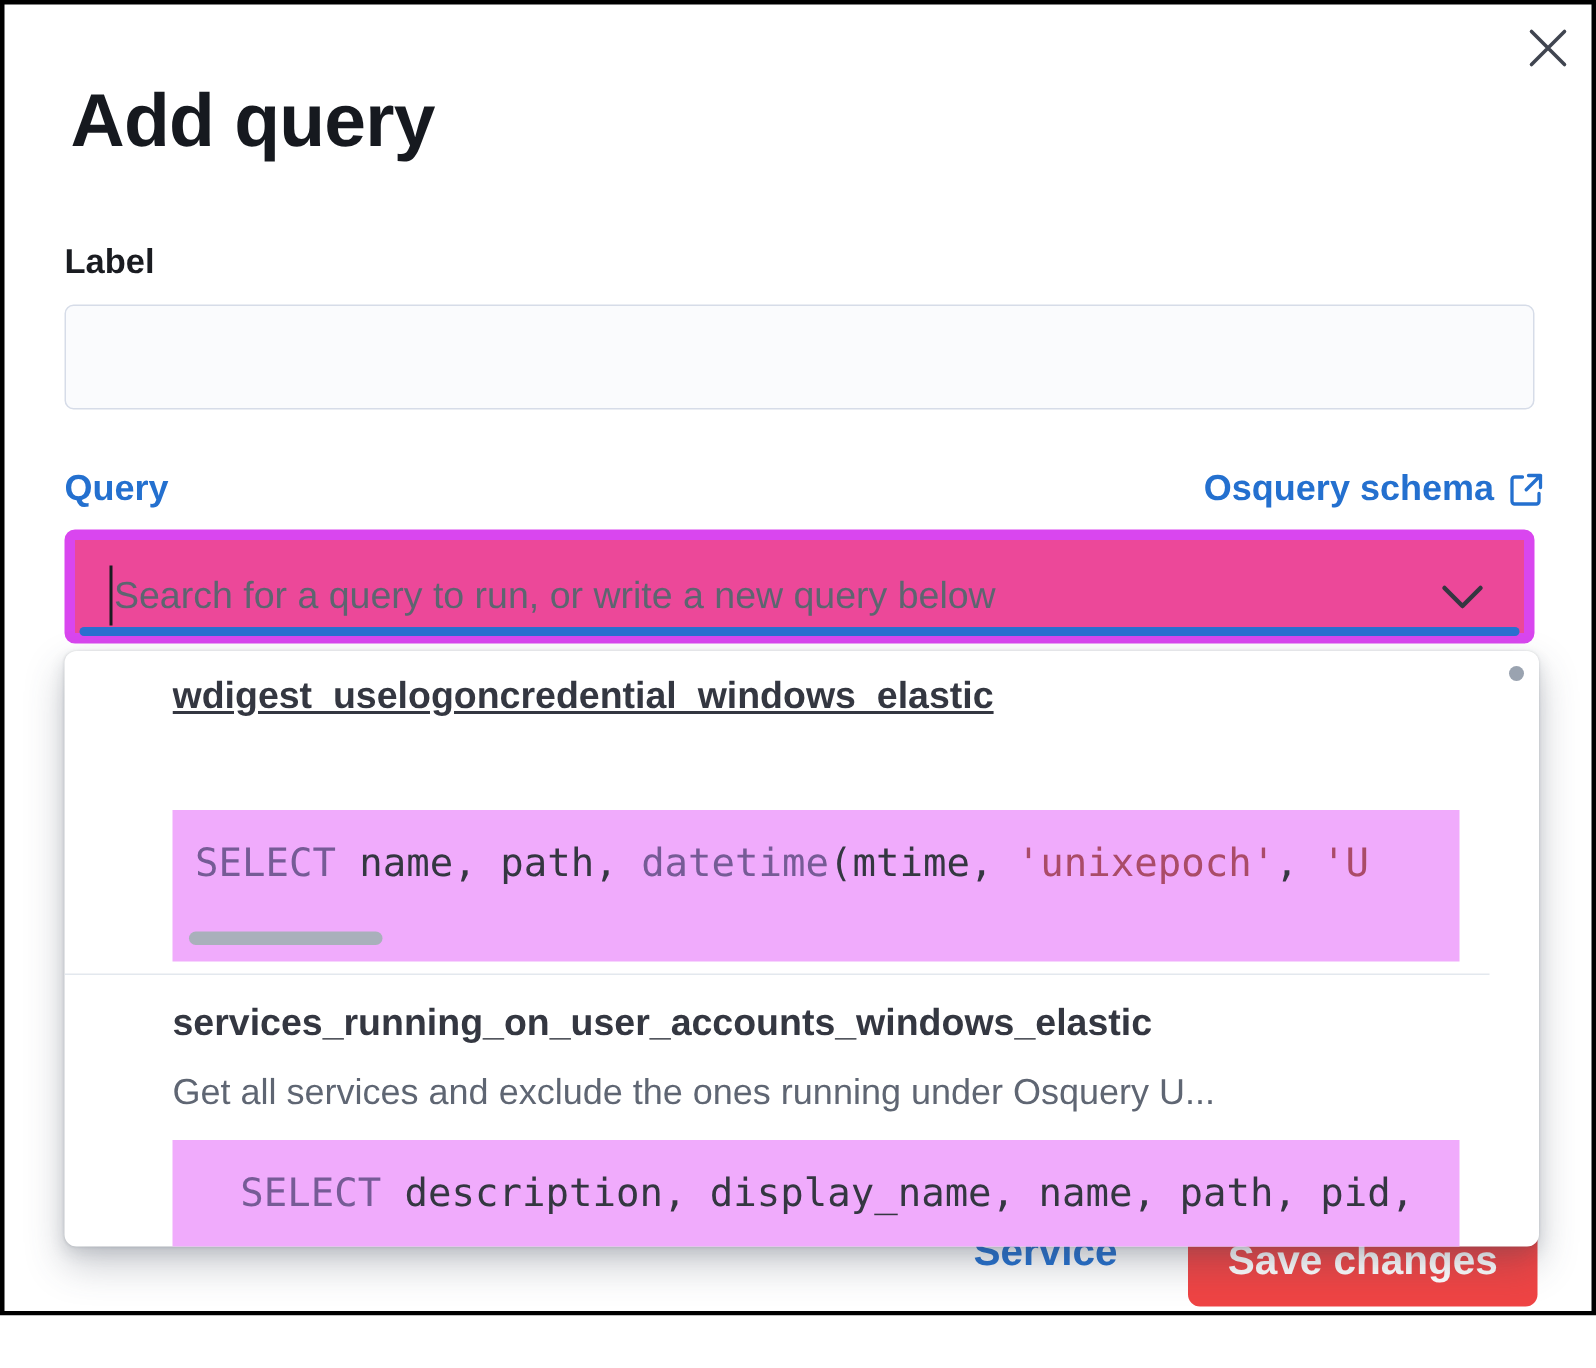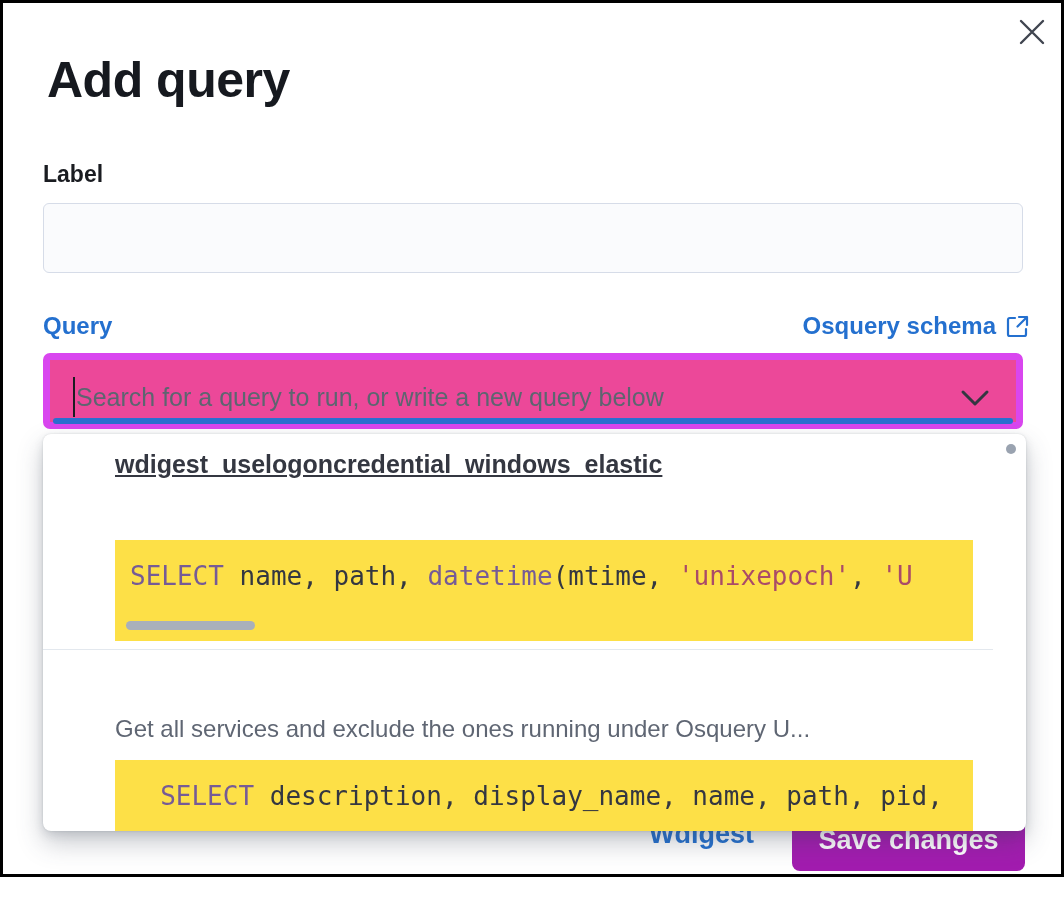--- a/index.html
+++ b/index.html
@@ -46,40 +46,40 @@
   .panel { position:absolute; left:40px; top:431px; width:983px; height:397px;
     background:#fff; border-radius:8px; z-index:5; overflow:hidden;
     box-shadow:0 0 2px rgba(60,70,85,.18), 0 12px 26px rgba(60,70,85,.28), 0 4px 10px rgba(60,70,85,.14); }
   .v-scroll-dot { position:absolute; top:10px; right:10px; width:10px; height:10px;
     border-radius:50%; background:#9aa3b0; }
 
   .opt-title { position:absolute; left:72px; right:60px; font-size:25px; font-weight:700;
     color:#343741; white-space:nowrap; overflow:hidden; }
   .opt-desc  { position:absolute; left:72px; right:120px; font-size:24px; font-weight:400;
     color:#5f6673; white-space:nowrap; overflow:hidden; }
-  .opt-code  { position:absolute; left:72px; width:858px; background:#fde047;
+  .opt-code  { position:absolute; left:72px; width:858px; background:#f0abfc;
     font-family:"DejaVu Sans Mono", monospace; font-size:26px; color:#343741;
     white-space:nowrap; overflow:hidden; padding:21px 0 0 15px; }
   .code-1 { top:106px; height:101px; }
   .code-2 { top:326px; height:110px;text-align:center; }
   .tok-kw  { color:#765b96; }
   .tok-str { color:#aa4b68; }
   .h-scroll-thumb { position:absolute; left:11px; bottom:11px; width:129px; height:9px;
     border-radius:5px; background:#a9b0bb; }
 
   .opt-divider { position:absolute; left:0; top:215px; width:950px; height:1px; background:#e3e8ee; }
 
   .t-1 { top:16px;text-decoration:underline; } .d-1 { top:62px; }
   .t-2 { top:234px; } .d-2 { top:281px; }
 
   
   .cancel-btn { position:absolute; left:646px; top:816px; z-index:1; background:none; border:none;
     font-family:"Liberation Sans", sans-serif; font-size:27px; font-weight:600; color:#2470cf; cursor:pointer; }
   .save-btn { position:absolute; left:789px; top:806px; width:233px; height:62px; z-index:1;
-    background:#a21caf; border:none; border-radius:8px; color:#fff;
+    background:#ef4444; border:none; border-radius:8px; color:#fff;
     font-family:"Liberation Sans", sans-serif; font-size:27px; font-weight:600; cursor:pointer;
     display:flex; align-items:center; justify-content:center; }
 </style>
 </head>
 <body>
 
 <div class="frame">
 
   <button class="close-btn" aria-label="Close">
     <svg width="26" height="26" viewBox="0 0 26 26">
@@ -116,24 +116,25 @@
     <div class="v-scroll-dot"></div>
 
     <div class="opt-title t-1">wdigest_uselogoncredential_windows_elastic</div>
     <div class="opt-code code-1">
       <span class="tok-kw">SELECT</span><span> name, path, </span><span class="tok-kw">datetime</span><span>(mtime, </span><span class="tok-str">'unixepoch'</span><span>, </span><span class="tok-str">'U</span>
       <div class="h-scroll-thumb"></div>
     </div>
 
     <div class="opt-divider"></div>
 
+    <div class="opt-title t-2">services_running_on_user_accounts_windows_elastic</div>
     <div class="opt-desc d-2">Get all services and exclude the ones running under Osquery U...</div>
     <div class="opt-code code-2">
       <span class="tok-kw">SELECT</span><span> description, display_name, name, path, pid,</span>
     </div>
   </div>
 
-  <button class="cancel-btn">Wdigest</button>
+  <button class="cancel-btn">Service</button>
   <button class="save-btn">
     <span>Save changes</span>
   </button>
 
 </div>
 
 </body></html>

